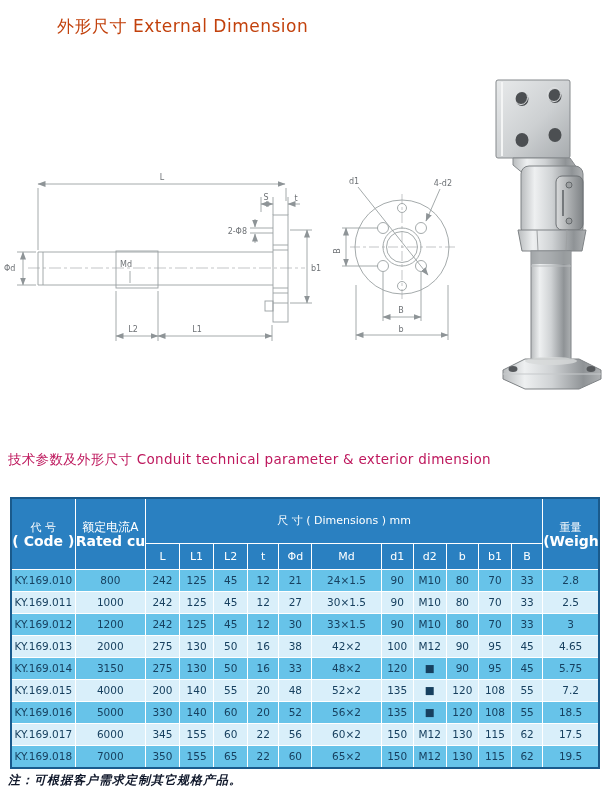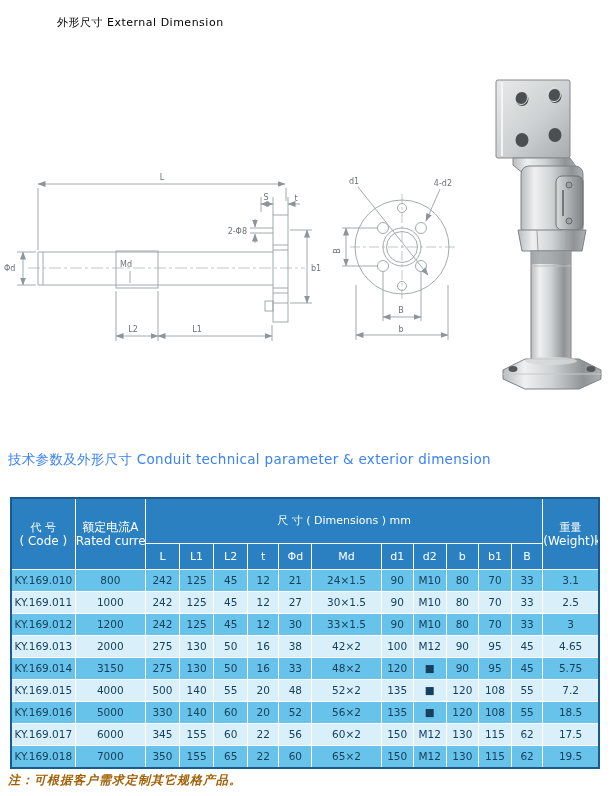--- a/index.html
+++ b/index.html
@@ -3,57 +3,57 @@
 <meta charset="utf-8">
 <style>
   html,body{margin:0;padding:0;}
   body{
     width:610px;height:796px;position:relative;background:#ffffff;
     font-family:"DejaVu Sans","Liberation Sans",sans-serif;
     overflow:hidden;
   }
   .page-title{
     position:absolute;left:57px;top:15px;
-    font-size:11px;color:#000000;letter-spacing:.5px;font-weight:500;
+    font-size:17px;color:#c2410c;letter-spacing:.5px;font-weight:500;
   }
   .section-title{
     position:absolute;left:8px;top:451px;
-    font-size:13.5px;color:#3b82f6;letter-spacing:.3px;font-weight:500;
+    font-size:13.5px;color:#be185d;letter-spacing:.3px;font-weight:500;
   }
   .drawing{position:absolute;left:0;top:55px;}
   .photo{position:absolute;left:455px;top:58px;}
   
   table.spec{
     position:absolute;left:10px;top:497px;width:590px;
     border-collapse:collapse;table-layout:fixed;
     border:2px solid #1a5a8c;
   }
   table.spec th,table.spec td{
     border:1px solid #ffffff;text-align:center;vertical-align:middle;
     padding:0;overflow:hidden;white-space:nowrap;
   }
   table.spec thead th{
     background:#2a80c1;color:#ffffff;font-weight:normal;
   }
   .hd-cn{font-size:11px;line-height:15px;}
-  .hd-en{font-size:12px;line-height:13px;}
+  .hd-en{font-size:14px;line-height:13px;font-weight:bold;}
   .hd-sub{font-size:11px;}
   tr.hd-row1{height:45px;}
   tr.hd-row2{height:26px;}
   th.navy-l{border-left:2px solid #1a5a8c;}
   table.spec tbody td{
     font-size:10.5px;color:#17405f;height:21px;
   }
   tbody tr.row-med td{background:#67c3e9;}
   tbody tr.row-light td{background:#d9effa;}
   td.tofu{font-size:8px;color:#1d1d1d;}
   .note{
     position:absolute;left:8px;top:772px;
     font-family:"DejaVu Serif","Liberation Serif",serif;
-    font-style:italic;font-weight:bold;font-size:12px;color:#a16207;
+    font-style:italic;font-weight:bold;font-size:12px;color:#0f172a;
     letter-spacing:1px;
   }
   
   .drawing text{font-family:"DejaVu Sans","Liberation Sans",sans-serif;font-size:8px;fill:#6e7276;}
 </style>
 </head>
 <body>
 
 <div class="page-title">外形尺寸 External Dimension</div>
 
@@ -269,21 +269,21 @@
         <td>125</td>
         <td>45</td>
         <td>12</td>
         <td>21</td>
         <td>24×1.5</td>
         <td>90</td>
         <td>M10</td>
         <td>80</td>
         <td>70</td>
         <td>33</td>
-        <td>3.1</td>
+        <td>2.8</td>
       </tr>
       <tr class="row-light">
         <td>KY.169.011</td>
         <td>1000</td>
         <td>242</td>
         <td>125</td>
         <td>45</td>
         <td>12</td>
         <td>27</td>
         <td>30×1.5</td>
@@ -338,21 +338,21 @@
         <td>120</td>
         <td class="tofu">■</td>
         <td>90</td>
         <td>95</td>
         <td>45</td>
         <td>5.75</td>
       </tr>
       <tr class="row-light">
         <td>KY.169.015</td>
         <td>4000</td>
-        <td>500</td>
+        <td>200</td>
         <td>140</td>
         <td>55</td>
         <td>20</td>
         <td>48</td>
         <td>52×2</td>
         <td>135</td>
         <td class="tofu">■</td>
         <td>120</td>
         <td>108</td>
         <td>55</td>

